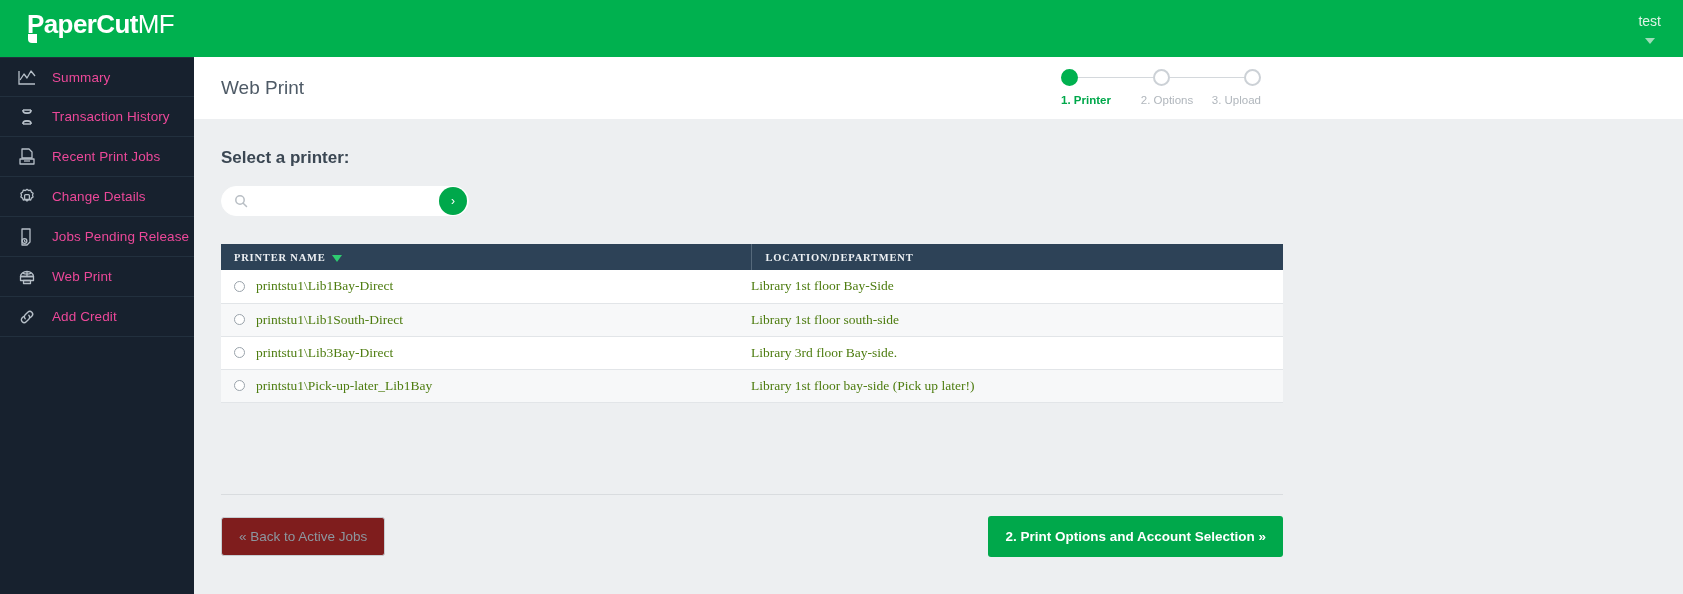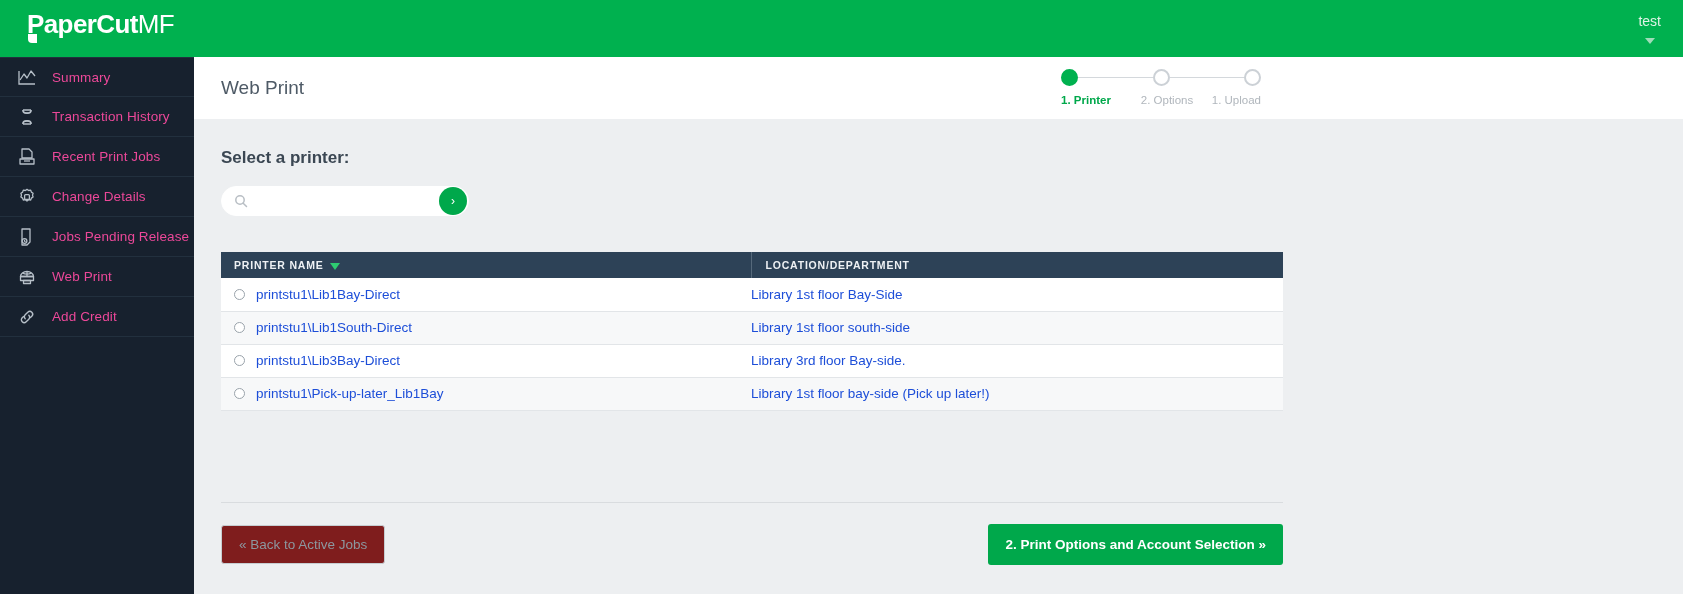--- a/index.html
+++ b/index.html
@@ -92,32 +92,32 @@
   .search-go {
     position: absolute; right: 1px; top: 0px;
     width: 28px; height: 28px; border-radius: 50%;
     background: #00a84b; color: #ffffff;
     display: flex; align-items: center; justify-content: center;
     font-size: 12px; cursor: pointer; border: 0;
     font-family: "Liberation Sans", sans-serif;
   }
 
   
-  .tbl { width: 1062px; margin-top: 36px; border-collapse: collapse; }
+  .tbl { width: 1062px; margin-top: 28px; border-collapse: collapse; font-family: Liberation Serif, serif; }
   .tbl thead th {
     background: #2d4257; color: #eef1f4;
     font-size: 10.5px; letter-spacing: .8px; font-weight: 700;
     text-align: left; height: 26px; padding: 0 0 0 13px;
   }
   .tbl thead th.col-loc { border-left: 1px solid #56697b; padding-left: 14px; }
   .sort-tri { display: inline-block; width: 0; height: 0;
     border-left: 5px solid transparent; border-right: 5px solid transparent;
     border-top: 7px solid #2ecc71; margin-left: 6px; vertical-align: -1px; }
   .tbl tbody td {
-    height: 33px; font-size: 13.5px; color: #1d4ed8;
+    height: 33px; font-size: 13.5px; color: #4d7c0f;
     border-bottom: 1px solid #e2e5e8; padding: 0;
     background: #ffffff;
   }
   .tbl tbody tr.alt td { background: #f7f8f9; }
   .cell-name { padding-left: 13px; display: flex; align-items: center; gap: 11px; }
   .radio { width: 11px; height: 11px; border: 1px solid #9aa3ab;
            border-radius: 50%; background: #ffffff; flex: 0 0 11px; cursor: pointer; }
   .cell-loc { padding-left: 14px; }
 
   
@@ -240,21 +240,21 @@
         <div class="step-dots">
           <span class="dot active"></span>
           <span class="dot-line"></span>
           <span class="dot"></span>
           <span class="dot-line"></span>
           <span class="dot"></span>
         </div>
         <div class="step-labels">
           <span class="step-lbl active" style="width:70px;text-align:left;">1. Printer</span>
           <span class="step-lbl" style="width:72px;">2. Options</span>
-          <span class="step-lbl" style="width:58px;text-align:right;">1. Upload</span>
+          <span class="step-lbl" style="width:58px;text-align:right;">3. Upload</span>
         </div>
       </div>
     </div>
 
     <div class="body-area">
 
       <div class="sec-title">Select a printer:</div>
 
       <div class="search-row">
         <div class="search-box">

